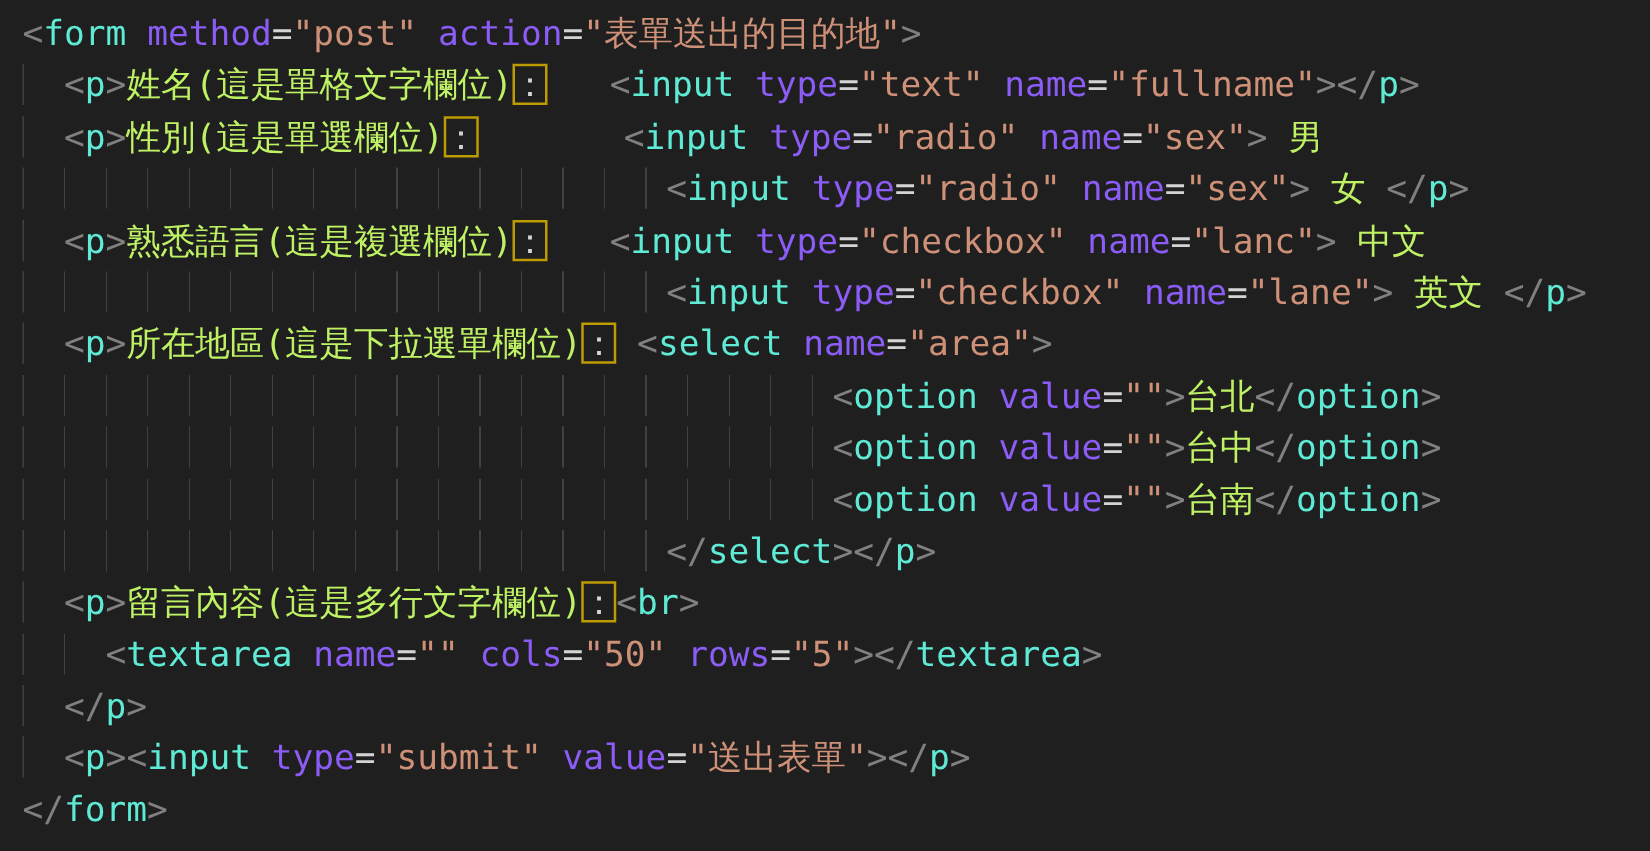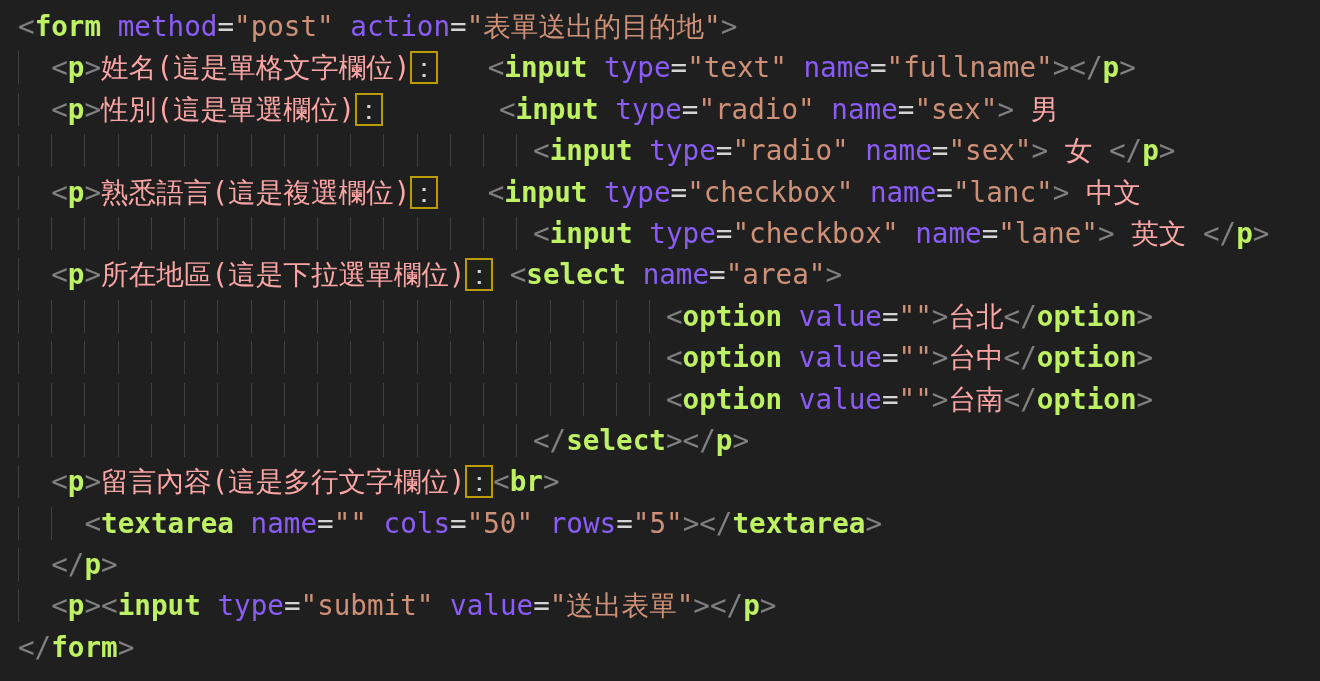--- a/index.html
+++ b/index.html
@@ -24,25 +24,25 @@
     font-size: 27.6px;
     line-height: 41.4px;
     white-space: pre;
   }
   .line {
     height: 41.4px;
     white-space: pre;
   }
   
   .p { color: #808080; }   
-  .t { color: #bef264; font-weight: bold; }   
+  .t { color: #5eead4; }   
   .a { color: #8b5cf6; }   
   .o { color: #d4d4d4; }   
   .s { color: #ce9178; }   
-  .x { color: #fca5a5; margin-top: 46px; }   
+  .x { color: #bef264; margin-top: 46px; }   
   
   .u {
     color: #d4d4d4;
     outline: 2px solid #bd9b03;
     outline-offset: -2px;
   }
   
   .w {
     background-image: repeating-linear-gradient(90deg,
       #404040 0, #404040 1px, transparent 1px, transparent 2ch);

